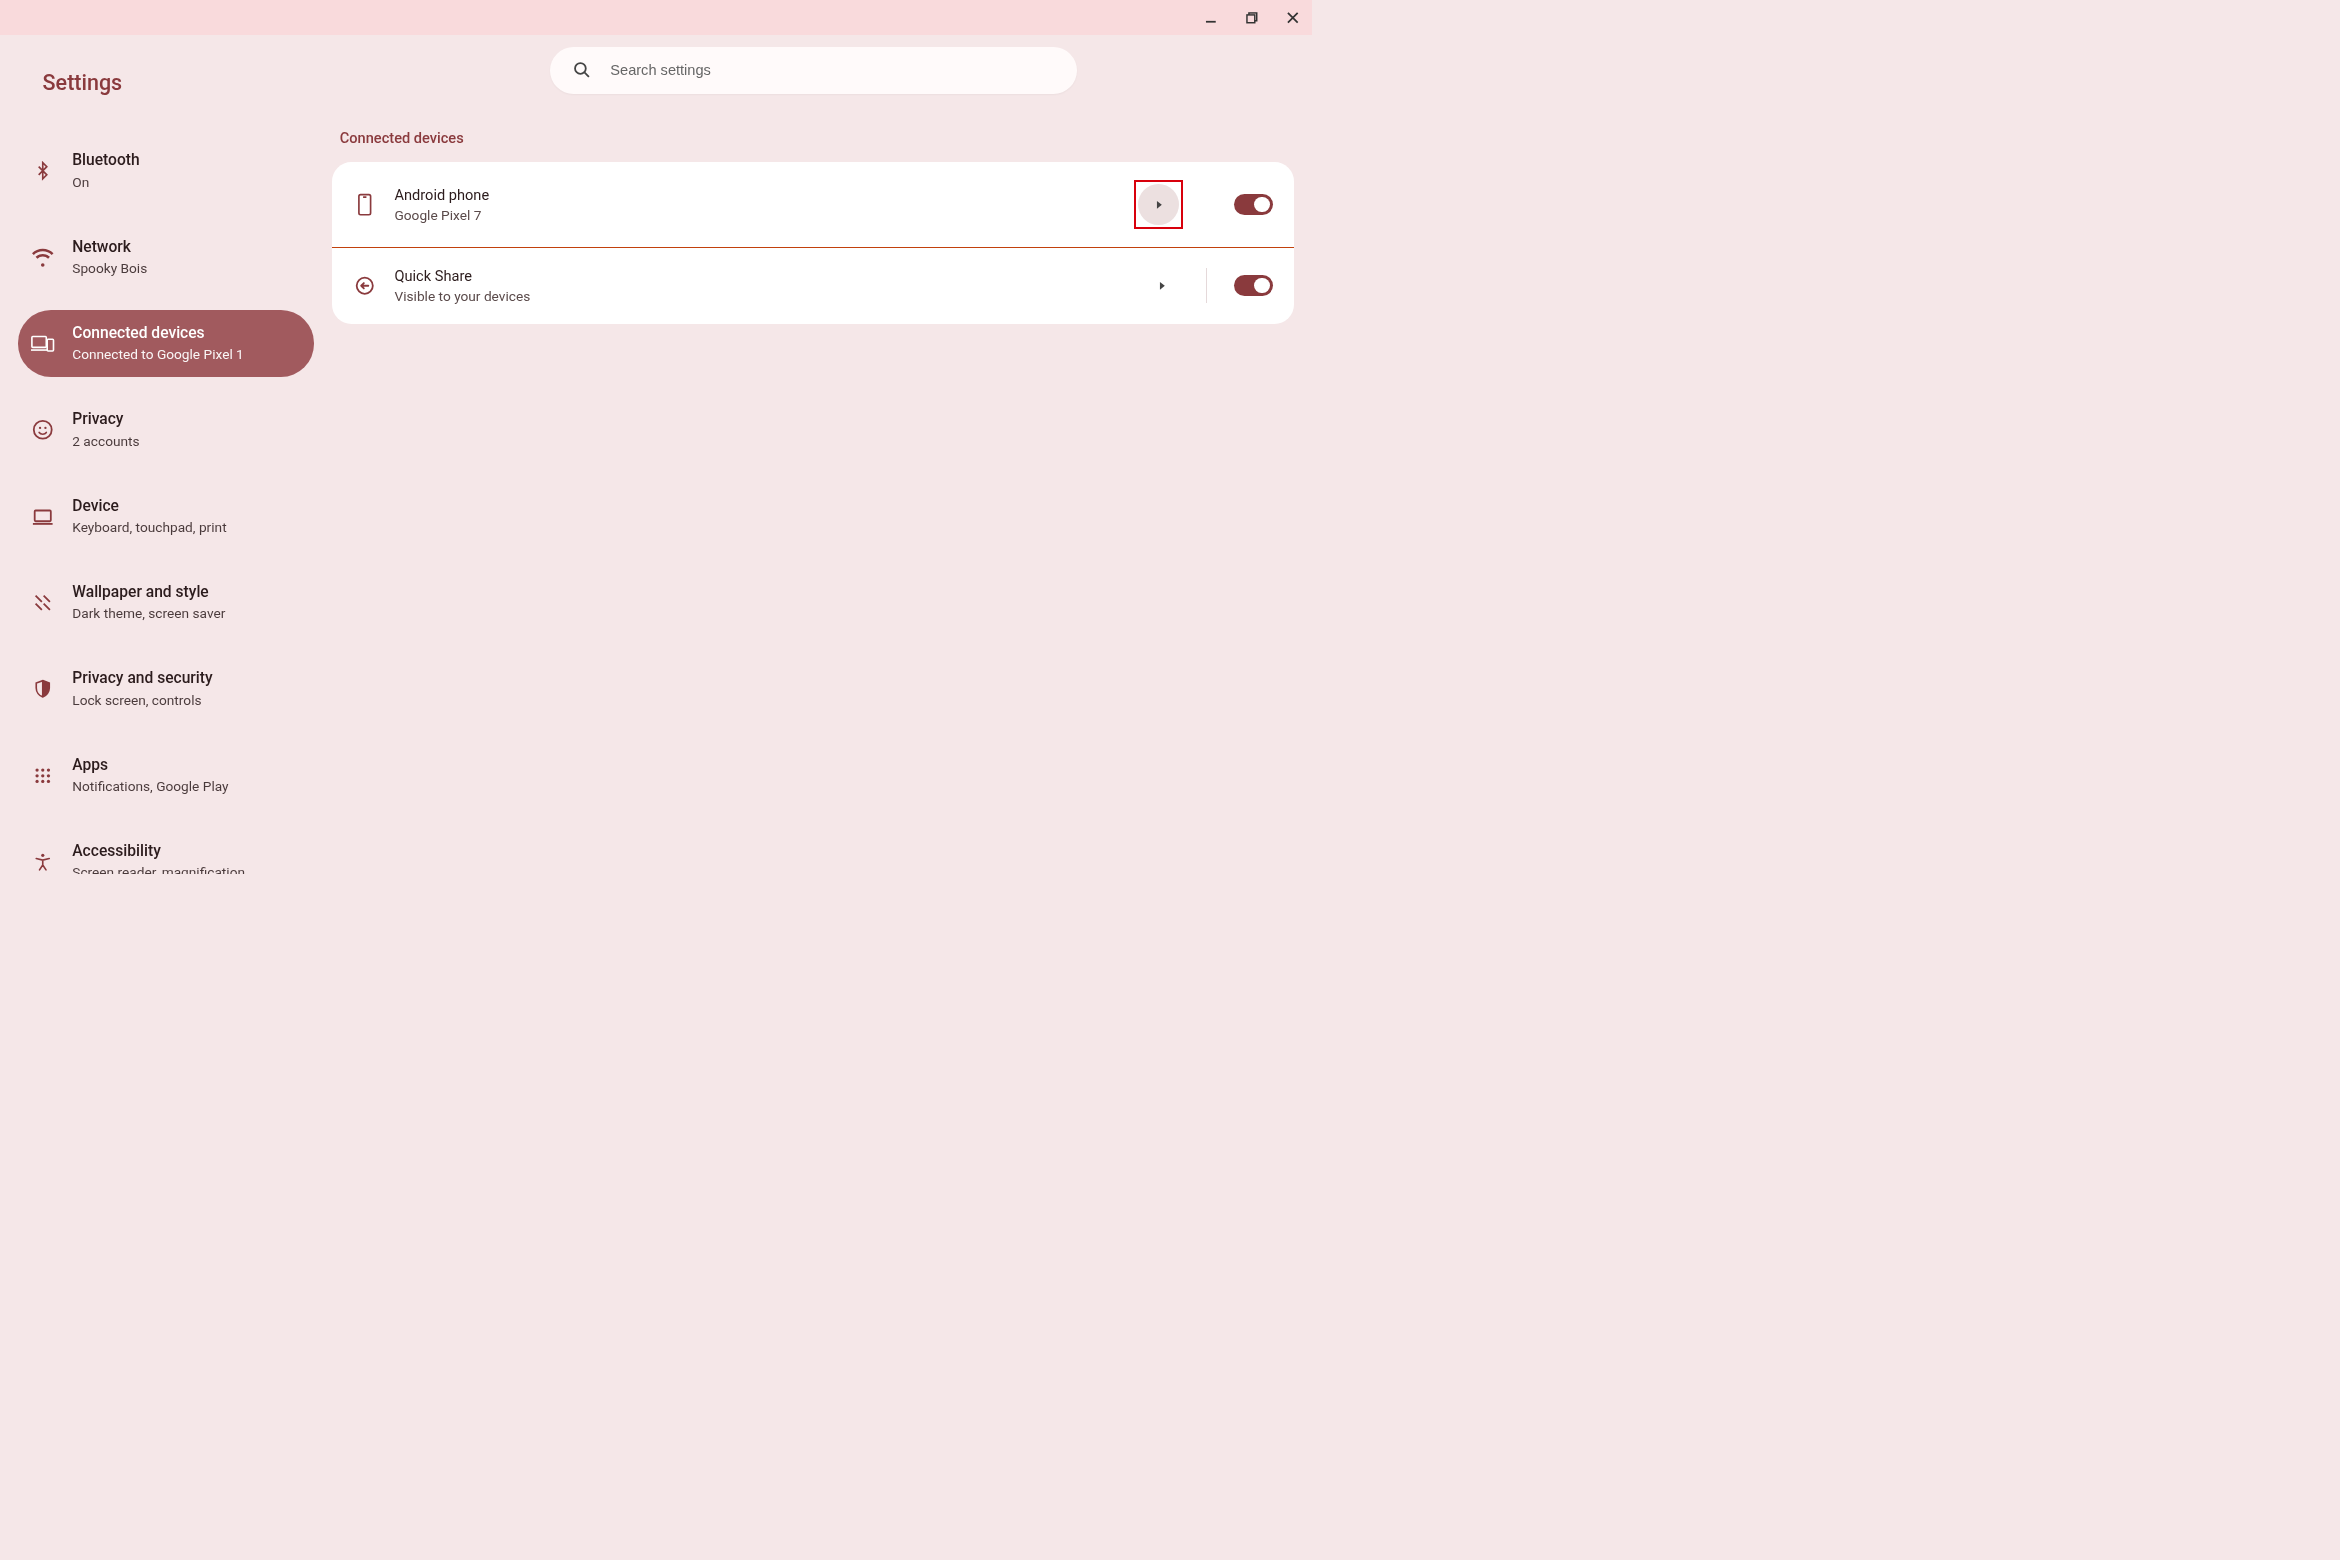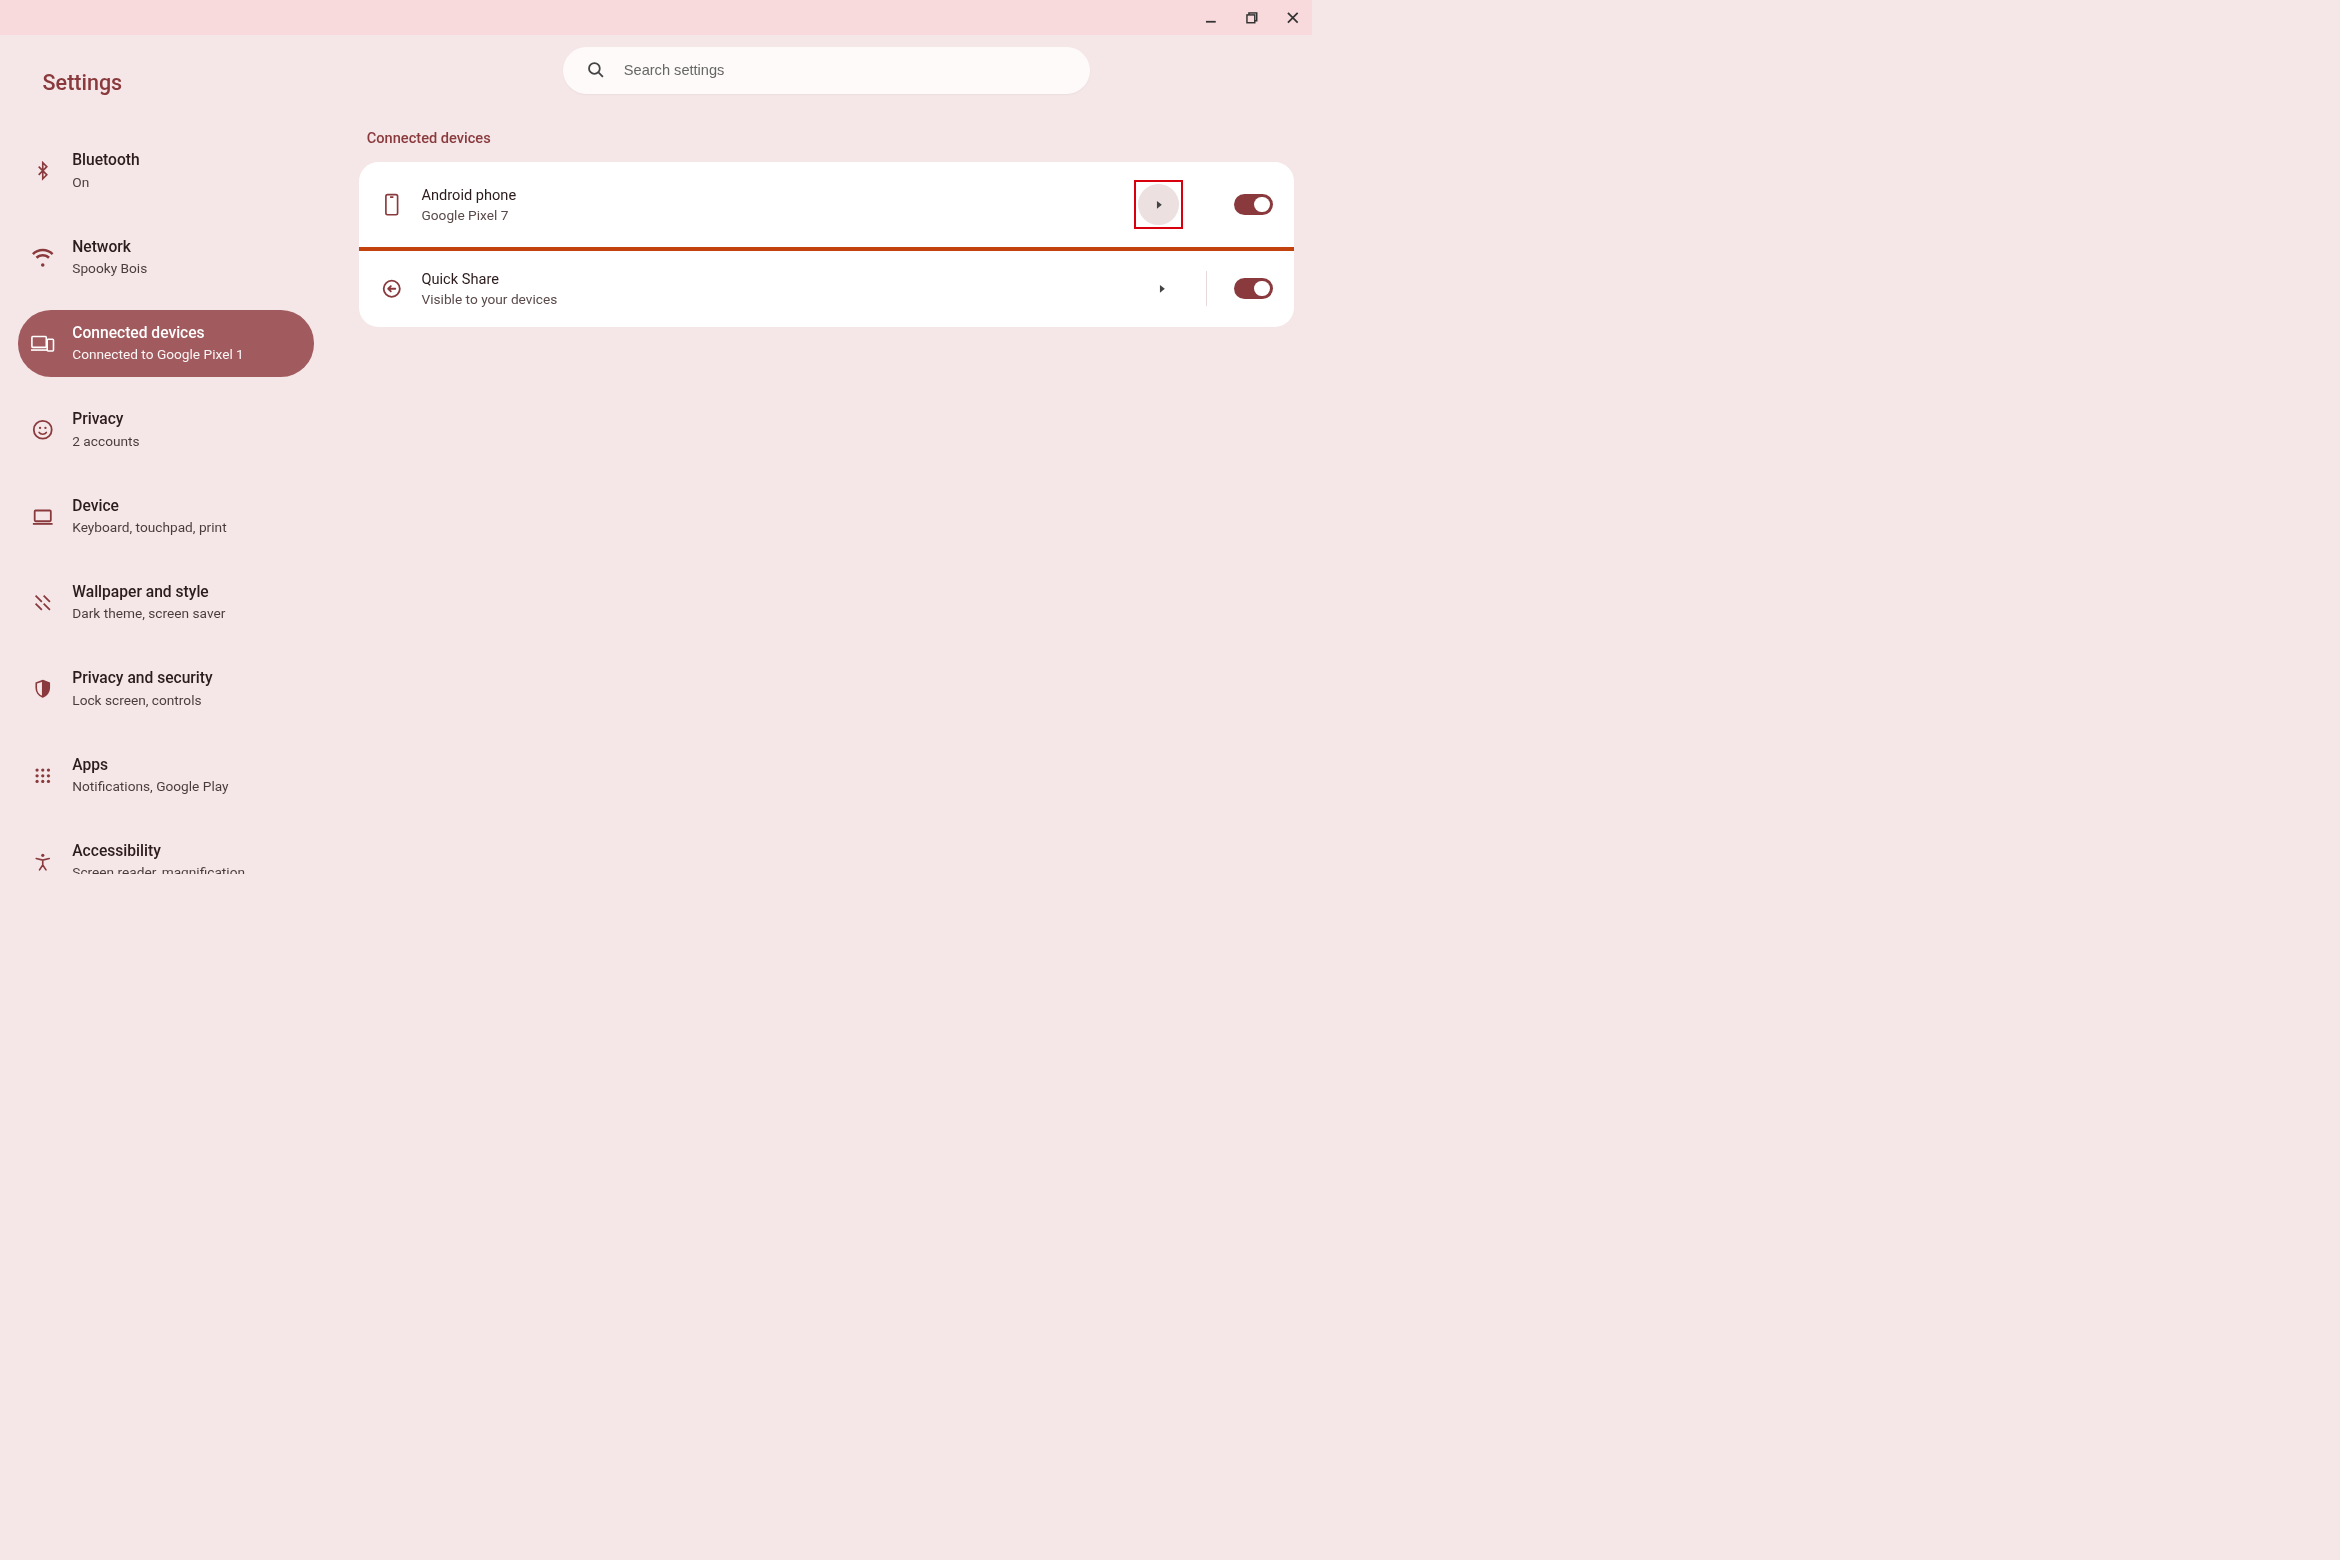--- a/index.html
+++ b/index.html
@@ -24,21 +24,20 @@
     height: 23.4px;
     display: flex;
     align-items: center;
     justify-content: center;
     color: #333;
     cursor: pointer;
   }
   .app {
     display: flex;
     height: calc(100% - 35px);
-    gap: 27px;
   }
   .sidebar {
     width: 332px;
     padding: 23.4px 17.6px 0 17.6px;
   }
   .app-title {
     font-size: 21.5px;
     font-weight: 500;
     color: #8a3a3d;
     padding: 11.7px 25px 17.6px 25px;
@@ -120,21 +119,21 @@
     background: #ffffff;
     border-radius: 19.5px;
     overflow: hidden;
   }
   .row {
     display: flex;
     align-items: center;
     padding: 17.6px 21.5px;
     gap: 17.6px;
   }
-  .row + .row { border-top: 4px solid #c2410c; justify-content: flex-end; }
+  .row + .row { border-top: 1px solid #c2410c; justify-content: flex-end; }
   .row-icon {
     width: 23.4px; height: 23.4px;
     color: #8a3a3d;
     display: flex; align-items: center; justify-content: center;
   }
   .row-labels { flex: 1; }
   .row-title { font-size: 14.6px; color: #2c1c1d; line-height: 1.3; }
   .row-sub { font-size: 13.7px; color: #5a4a4a; margin-top: 2px; }
   .chevron-btn {
     width: 41px; height: 41px;

